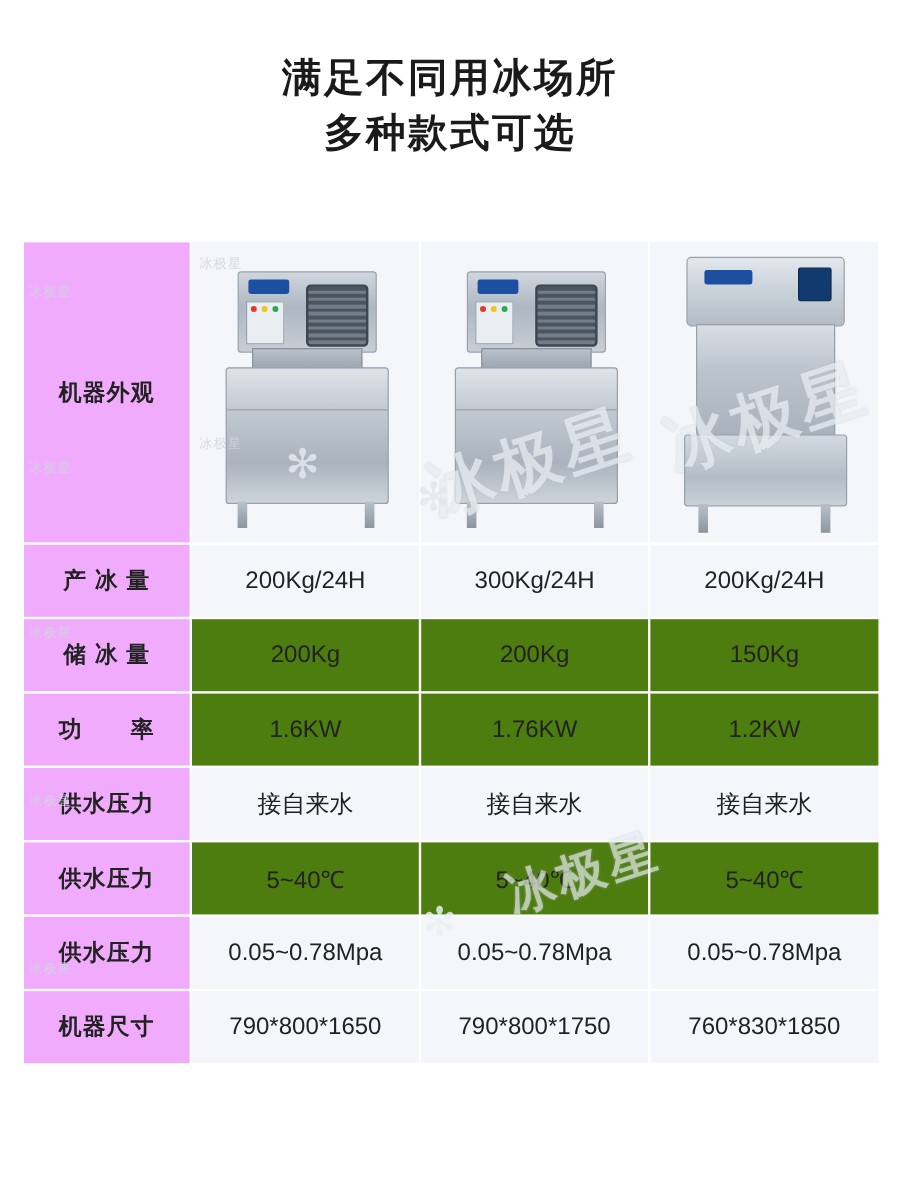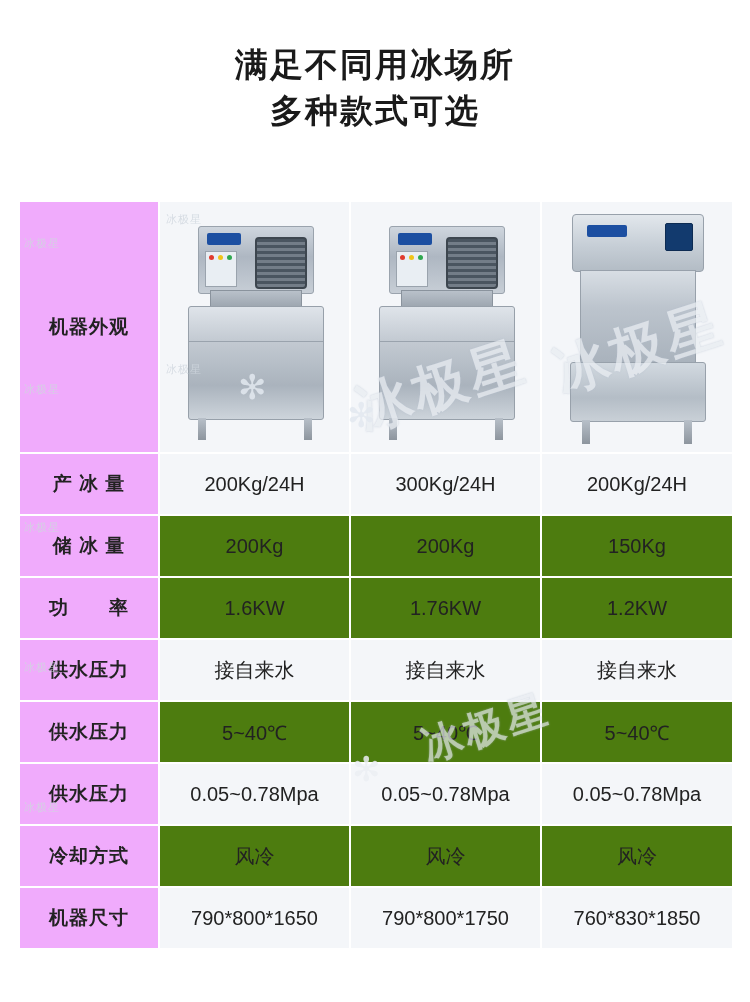--- a/index.html
+++ b/index.html
@@ -282,26 +282,20 @@
     <td class="val">5~40℃</td>
     <td class="val val-sep">5~40℃</td>
     <td class="val val-sep">5~40℃</td>
   </tr>
   <tr class="data-row">
     <td class="lbl">供水压力</td>
     <td class="val">0.05~0.78Mpa</td>
     <td class="val val-sep">0.05~0.78Mpa</td>
     <td class="val val-sep">0.05~0.78Mpa</td>
   </tr>
-  <tr class="data-row alt">
-    <td class="lbl">冷却方式</td>
-    <td class="val">风冷</td>
-    <td class="val val-sep">风冷</td>
-    <td class="val val-sep">风冷</td>
-  </tr>
   <tr class="data-row">
     <td class="lbl">机器尺寸</td>
     <td class="val">790*800*1650</td>
     <td class="val val-sep">790*800*1750</td>
     <td class="val val-sep">760*830*1850</td>
   </tr>
 </tbody>
   </table>
 
 <div class="wm-small" style="left:24px; top:236px;">冰极星</div>

